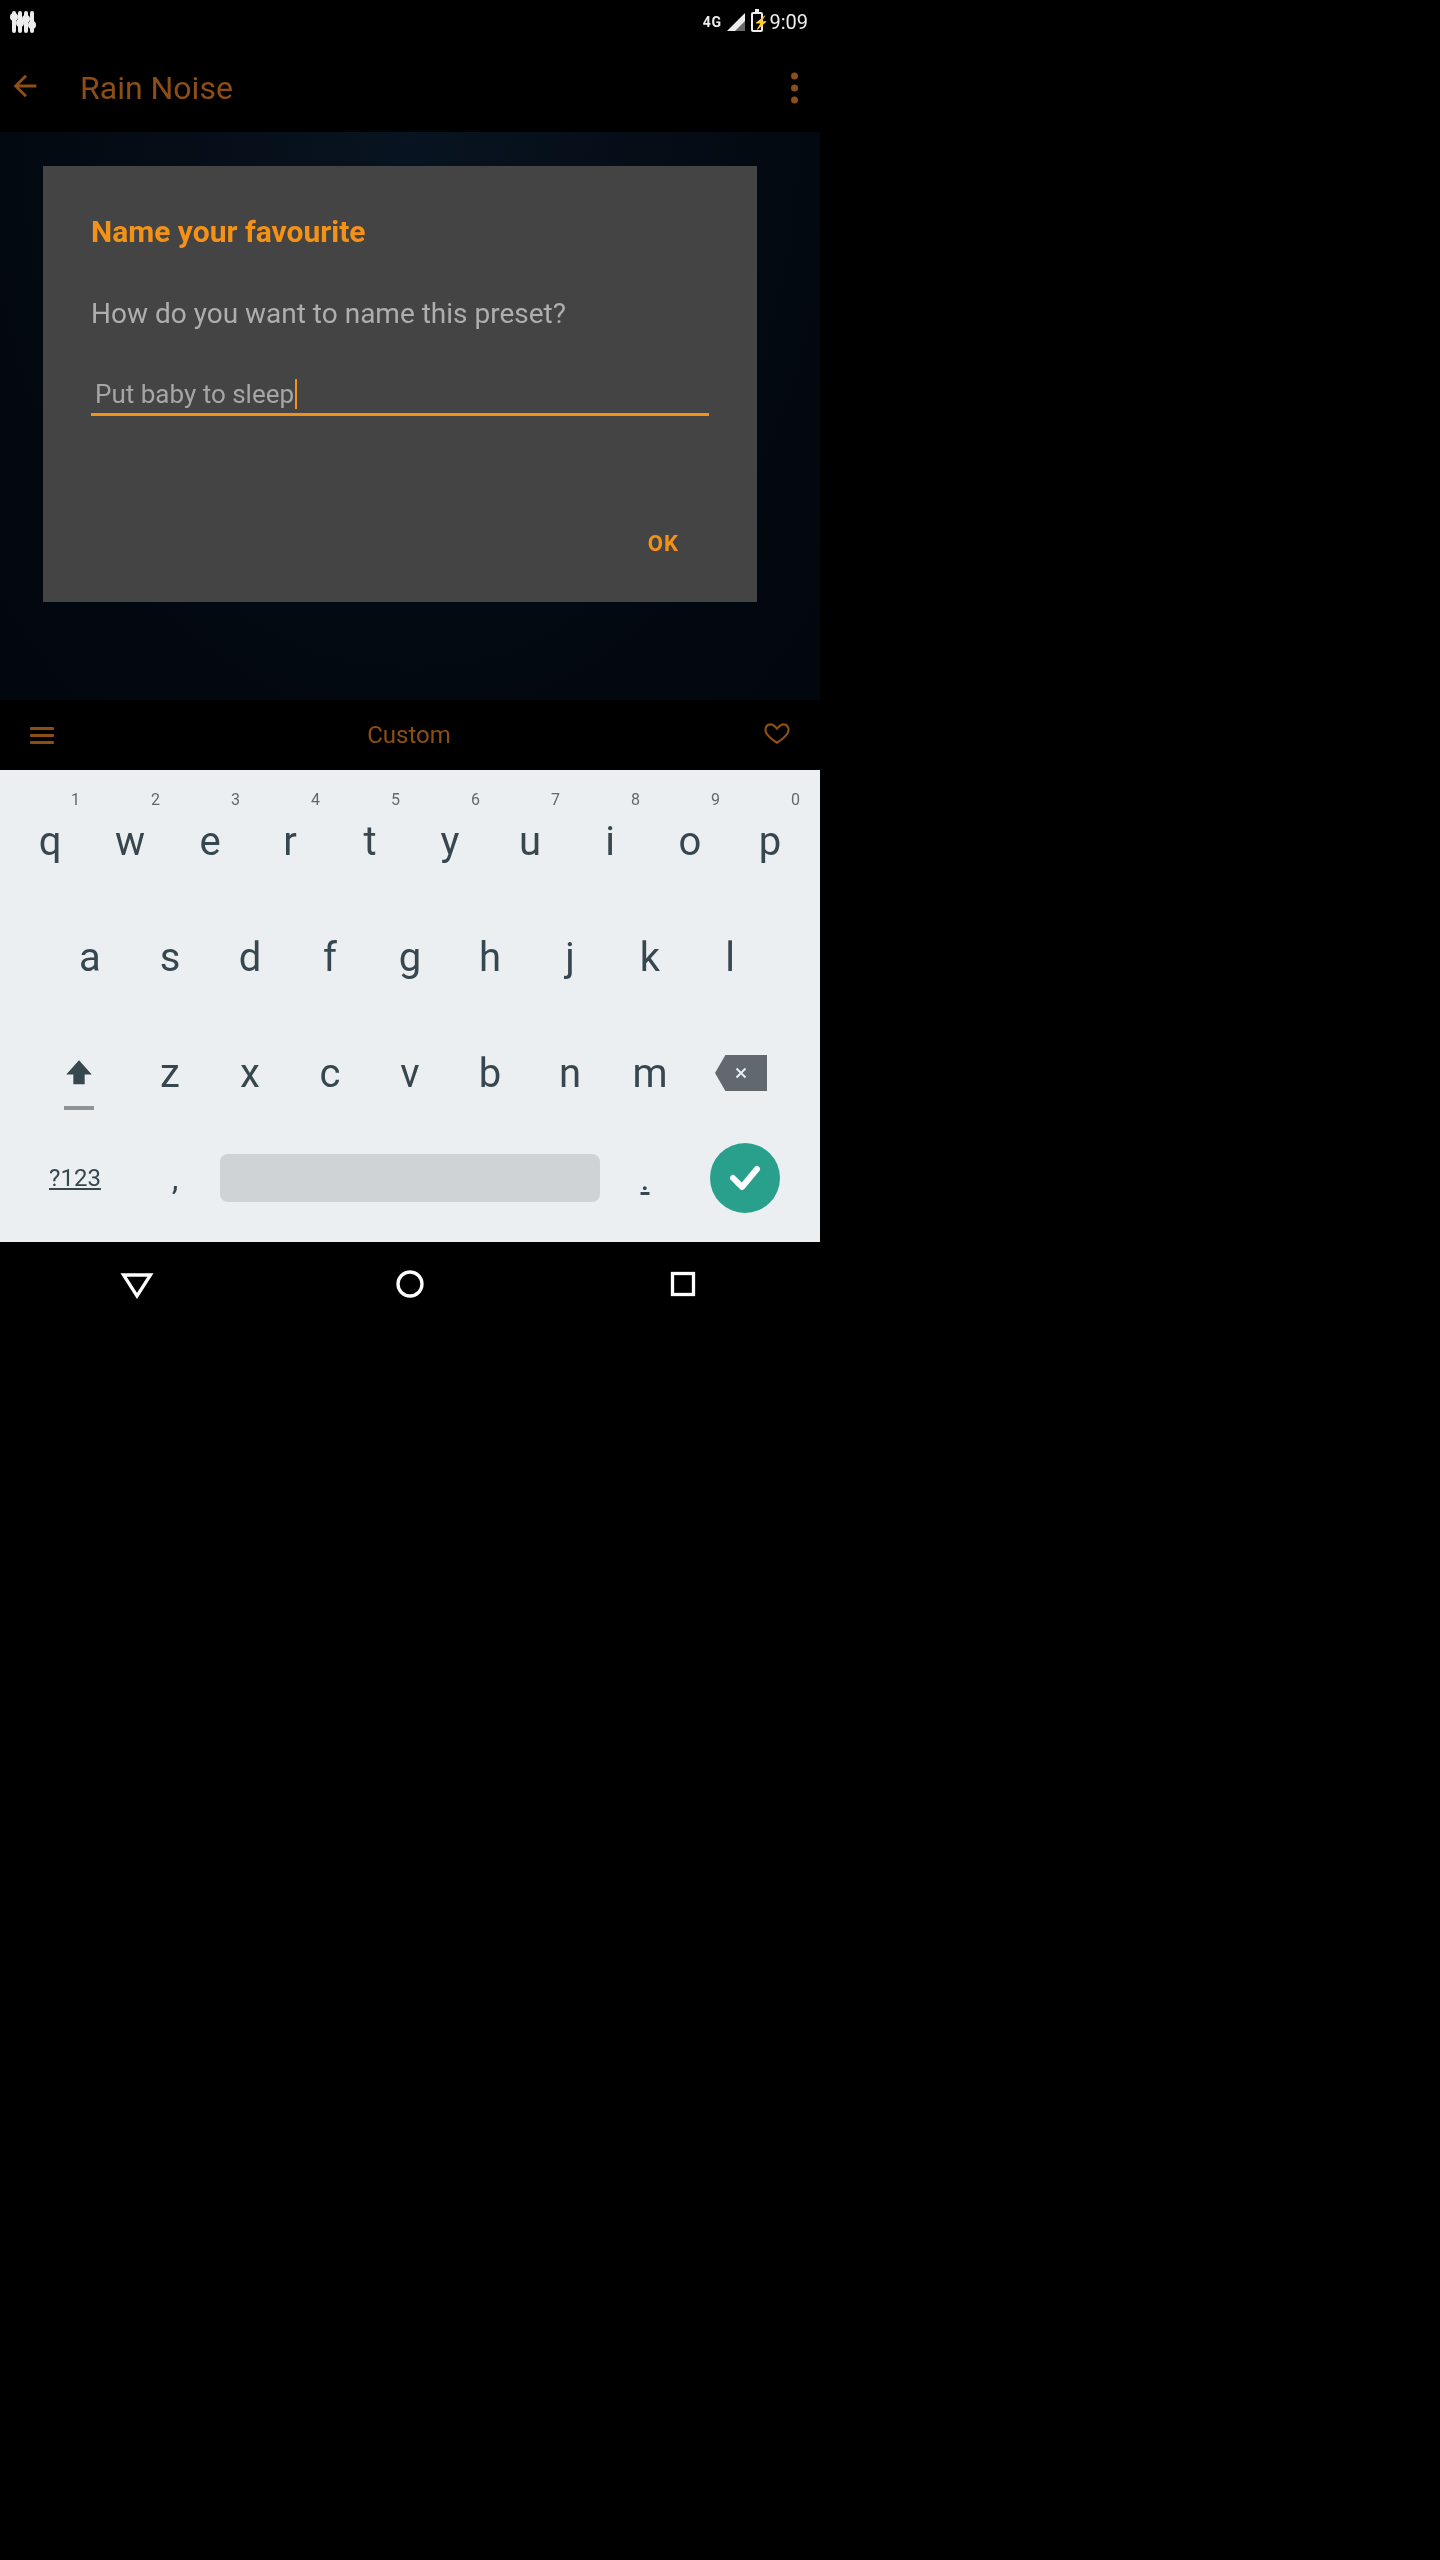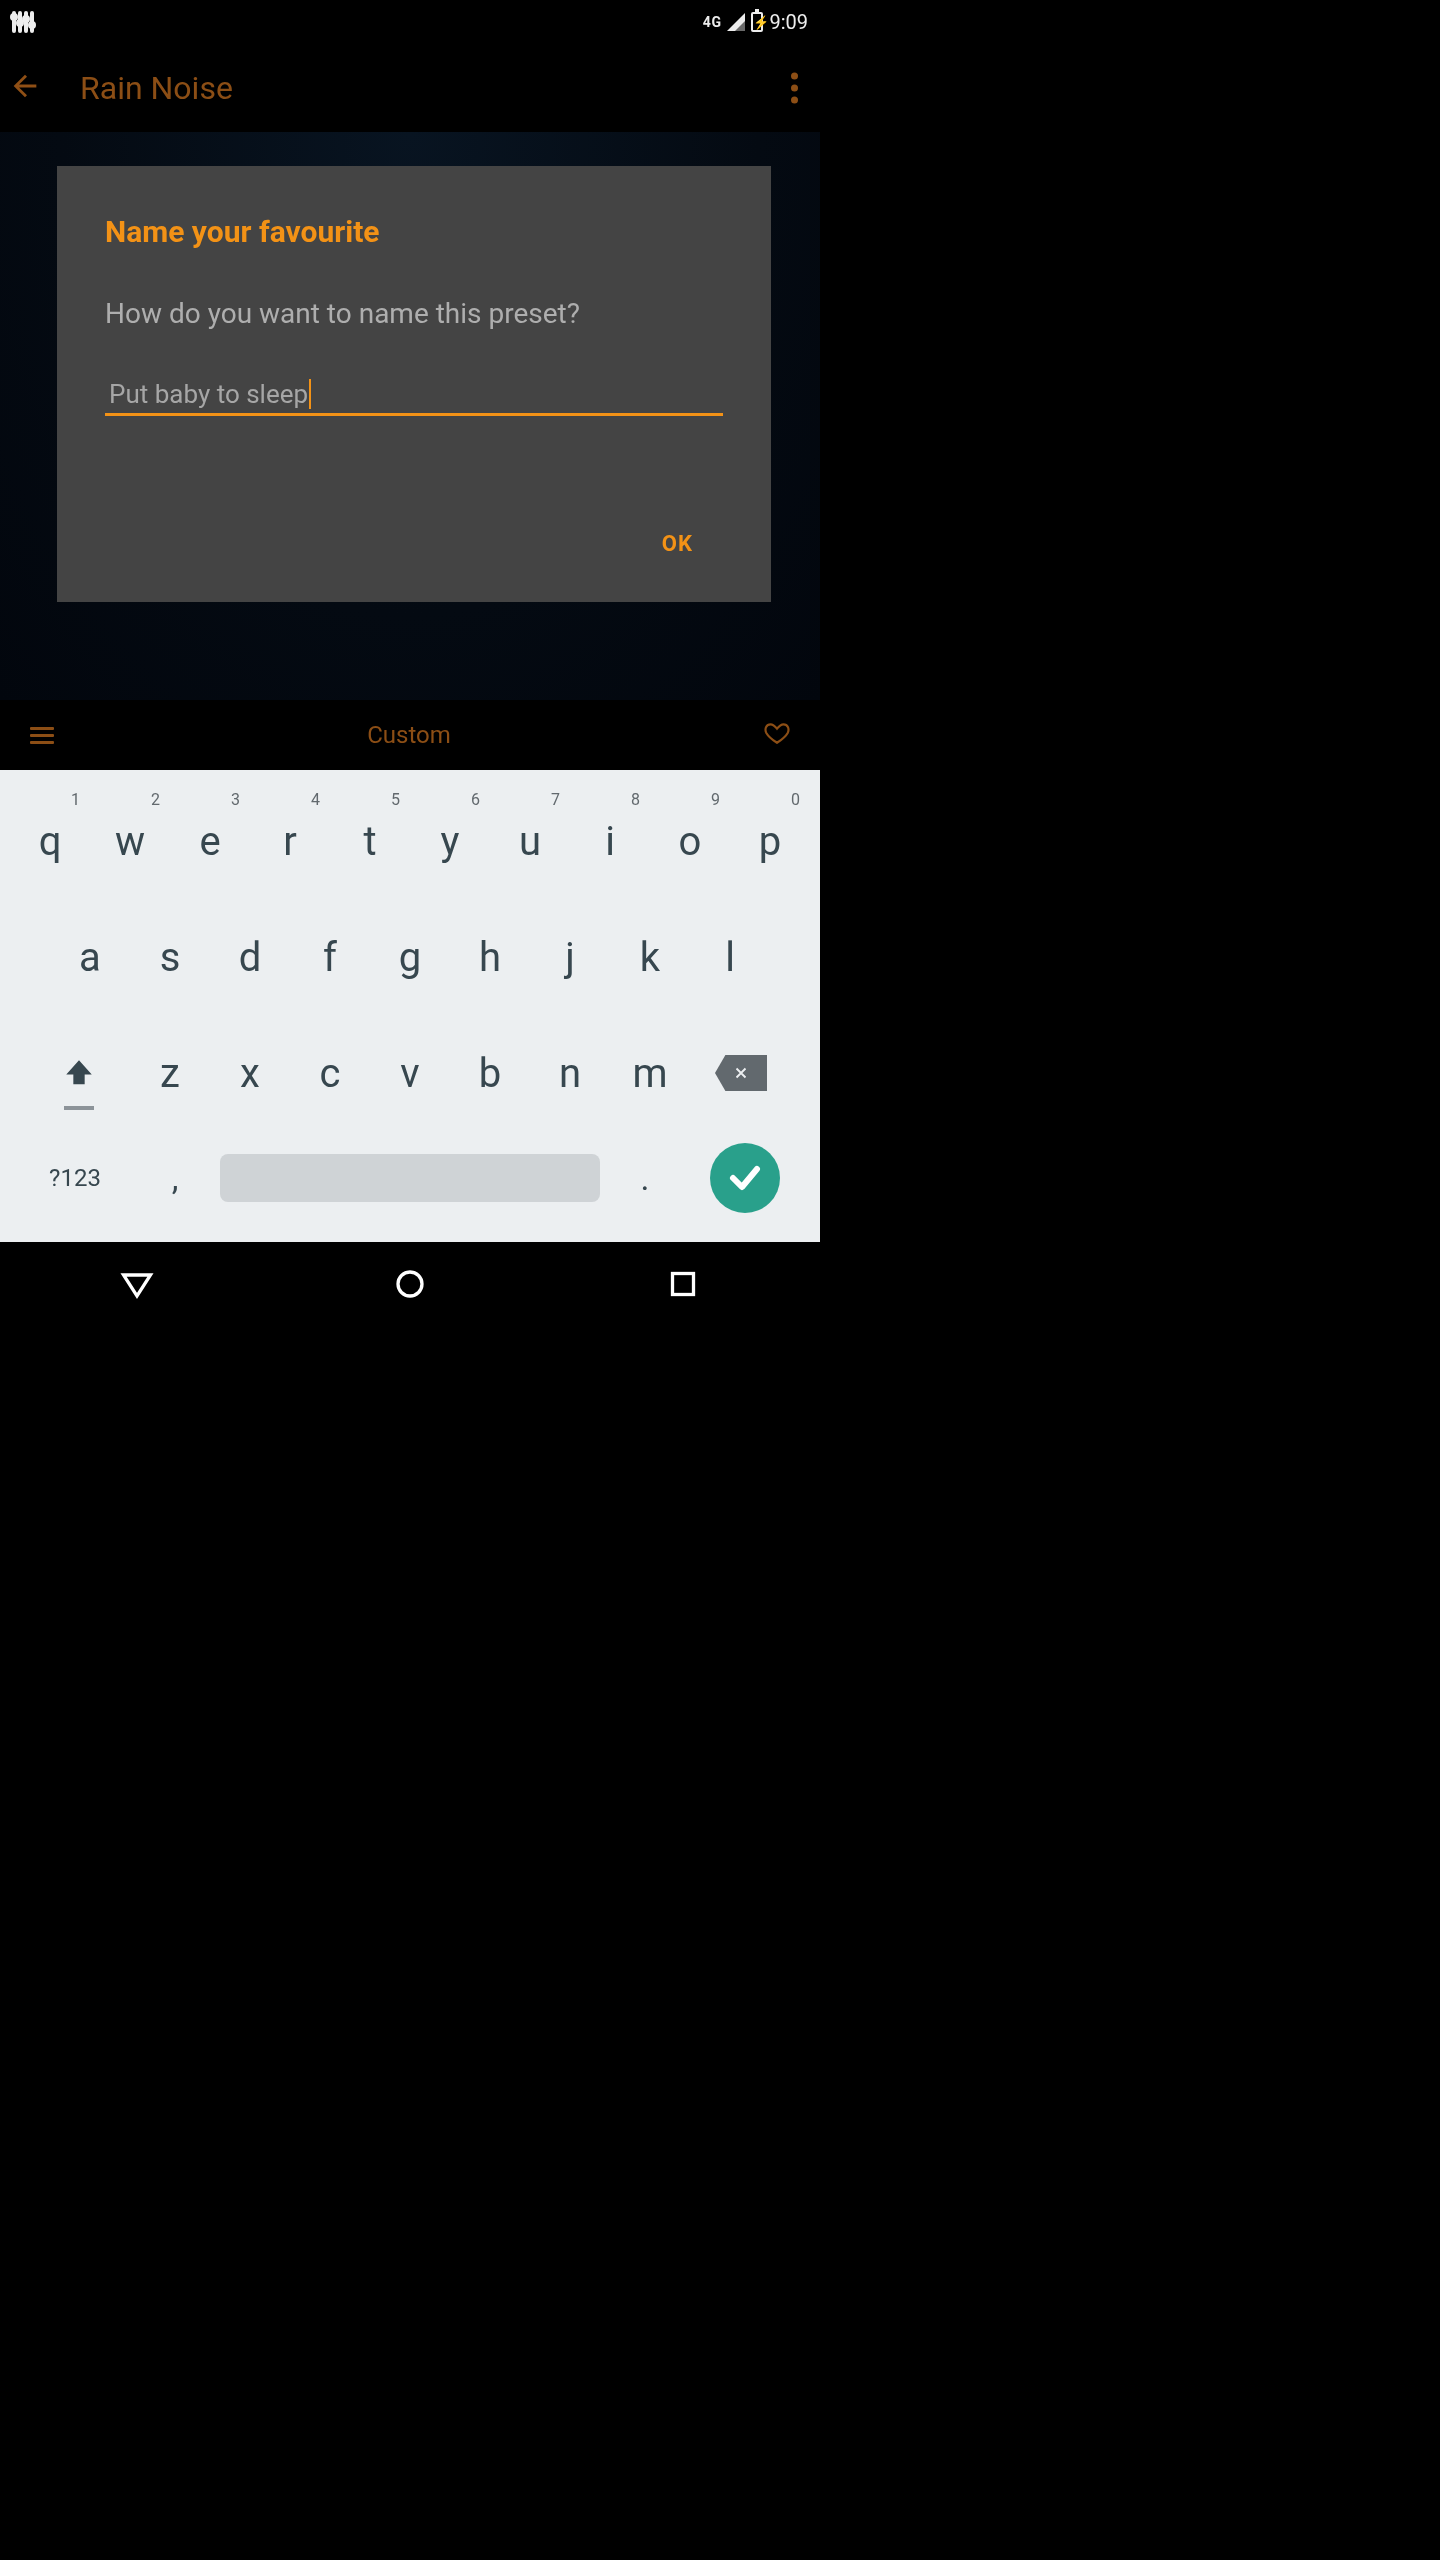--- a/index.html
+++ b/index.html
@@ -28,21 +28,21 @@
   .app-bar { height: 88px; background: #000; display: flex; align-items: center; padding: 0 8px; position: relative; }
   .back-arrow svg { width: 34px; height: 34px; fill: #8f4f15; }
   .app-title { margin-left: 38px; color: #8c4e15; font-size: 32px; font-weight: 400; }
   .overflow { position: absolute; right: 22px; top: 50%; transform: translateY(-50%); display: flex; flex-direction: column; gap: 5px; }
   .overflow span { width: 7px; height: 7px; background: #8c4e15; border-radius: 50%; }
 
   
   .main-area { position: relative; height: 568px; background: radial-gradient(ellipse at top, #081421 0%, #040a12 60%, #02060d 100%); }
 
   
-  .dialog { position: absolute; left: 57px; top: 34px; width: 714px; height: 436px; background: #444444; padding: 48px; }
+  .dialog { position: absolute; left: 43px; top: 34px; width: 714px; height: 436px; background: #444444; padding: 48px; }
   .dialog-title { color: #f39216; font-size: 30px; font-weight: 700; }
   .dialog-msg { margin-top: 48px; color: #aeaeae; font-size: 28px; }
   .text-field { margin-top: 38px; height: 48px; border-bottom: 3px solid #f39216; display: flex; align-items: flex-end; padding-bottom: 4px; padding-left: 4px; }
   .text-field .typed { color: #a6a6a6; font-size: 26px; }
   .text-field .typed .underlined { text-decoration-thickness: 2px; text-underline-offset: 4px; margin-top: 16px; }
   .text-field .cursor { width: 2px; height: 30px; background: #f39216; margin-left: 1px; }
   .dialog-ok { position: absolute; right: 78px; bottom: 46px; color: #f39216; font-size: 22px; font-weight: 700; letter-spacing: 1px; }
 
   
   .bottom-strip { height: 70px; background: #000; display: flex; align-items: center; justify-content: space-between; padding: 0 30px; }
@@ -62,21 +62,21 @@
   .key-rows { padding: 10px 4px 20px; }
   .key-row { display: flex; justify-content: center; margin-top: 6px; }
   .key { width: 80px; height: 110px; display: flex; align-items: center; justify-content: center; color: #37474f; font-size: 40px; position: relative; }
   .key .num { position: absolute; top: 4px; right: 10px; font-size: 16px; color: #62696e; }
   .key.shift, .key.bsp { width: 102px; }
   .key.shift svg { width: 34px; height: 34px; fill: #37474f; }
   .key.shift .shift-under { position: absolute; bottom: 18px; width: 30px; height: 4px; background: #8c9399; }
   .key.bsp .bsp-shape { width: 52px; height: 36px; background: #62696e; clip-path: polygon(20% 0, 100% 0, 100% 100%, 20% 100%, 0 50%); display: flex; align-items: center; justify-content: center; }
   .key.bsp .bsp-shape svg { width: 18px; height: 18px; stroke: #eceff1; stroke-width: 2.5; }
 
-  .key-row.bottom .key { height: 88px; }
+  .key-row.bottom .key { height: 88px; text-decoration: underline; }
   .key.symkey { width: 110px; font-size: 24px; }
   .key.comma, .key.period { width: 90px; font-size: 34px; }
   .key.space { width: 380px; }
   .key.space .spacebar { width: 100%; height: 48px; background: #cfd3d6; border-radius: 8px; }
   .key.enter { width: 110px; }
   .key.enter .enter-circle { width: 70px; height: 70px; background: #29a08b; border-radius: 50%; display: flex; align-items: center; justify-content: center; }
   .key.enter svg { width: 36px; height: 36px; stroke: #fff; stroke-width: 4; fill: none; stroke-linecap: round; stroke-linejoin: round; }
 
   
   .nav-bar { height: 88px; background: #000; display: flex; align-items: center; justify-content: space-around; }

